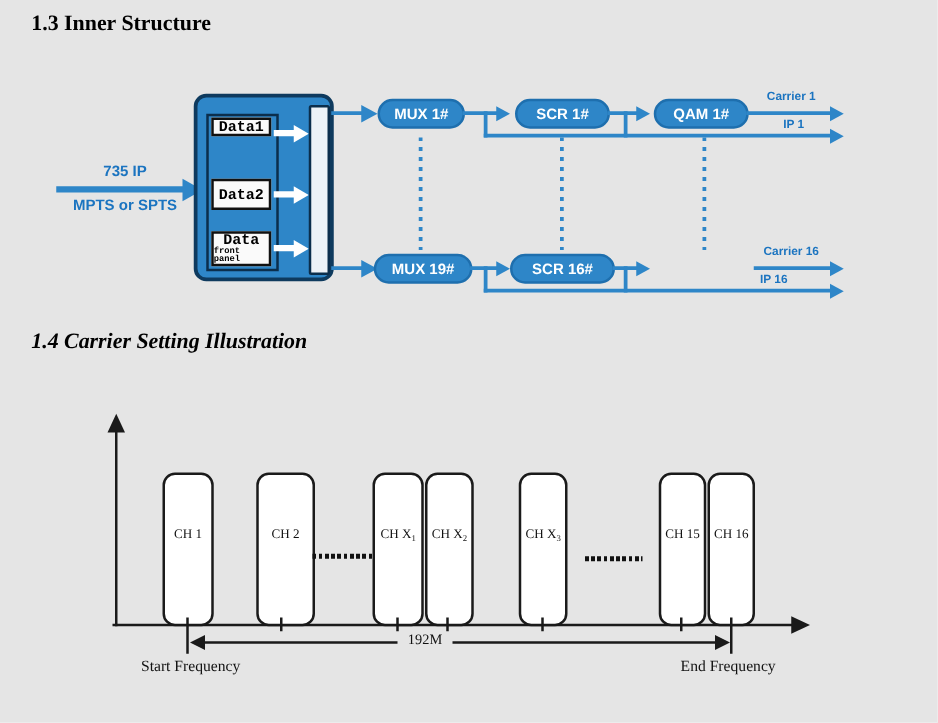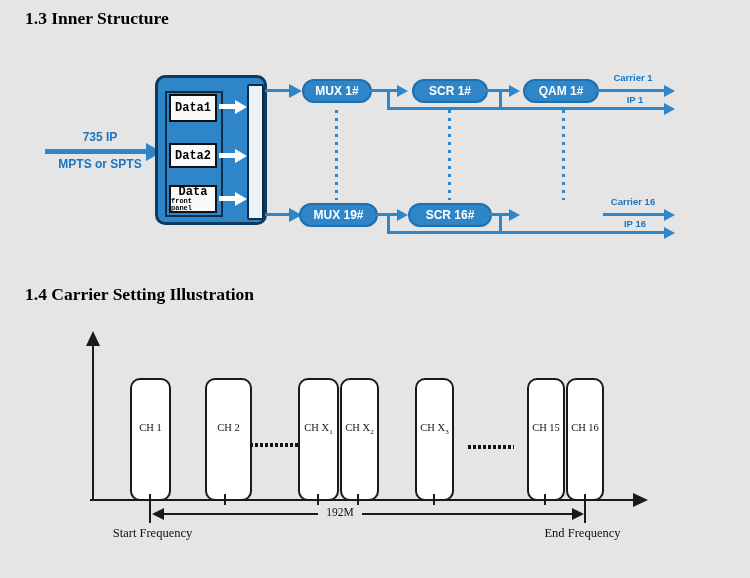--- a/index.html
+++ b/index.html
@@ -70,21 +70,21 @@
 
   <div class="heading" style="left:25px;top:8px;">1.3 Inner Structure</div>
 
   <div class="blue-label" style="left:55px;top:130px;width:90px;font-size:12px;">735 IP</div>
   <div class="hl" style="left:45px;top:149px;width:103px;height:5px;"></div>
   <div class="tri-r big" style="left:146px;top:143px;"></div>
   <div class="blue-label" style="left:35px;top:157px;width:130px;font-size:12px;">MPTS or SPTS</div>
 
   <div class="device-box">
     <div class="inner-rect"></div>
-    <div class="slot" style="top:16px;height:28px;">
+    <div class="slot" style="top:16px;height:15px;">
       <span>Data1</span>
     </div>
     <div class="slot" style="top:65px;height:25px;">
       <span>Data2</span>
     </div>
     <div class="slot" style="top:107px;height:28px;">
       <span>Data</span>
       <span class="sub">front panel</span>
     </div>
 
@@ -130,23 +130,23 @@
   <div class="tri-r sm" style="left:397px;top:209px;"></div>
   <div class="vl" style="left:387px;top:213px;height:21px;"></div>
   <div class="hl" style="left:490px;top:213px;width:20px;"></div>
   <div class="tri-r sm" style="left:509px;top:209px;"></div>
   <div class="vl" style="left:499px;top:213px;height:21px;"></div>
   <div class="hl" style="left:603px;top:213px;width:62px;"></div>
   <div class="tri-r sm" style="left:664px;top:209px;"></div>
   <div class="hl" style="left:387px;top:231px;width:278px;"></div>
   <div class="tri-r sm" style="left:664px;top:227px;"></div>
   <div class="blue-label" style="left:596px;top:196px;width:74px;font-size:9.5px;">Carrier 16</div>
-  <div class="blue-label" style="left:606px;top:218px;width:58px;font-size:9.5px;text-align:center;">IP 16</div>
+  <div class="blue-label" style="left:590px;top:218px;width:58px;font-size:9.5px;text-align:center;">IP 16</div>
 
-  <div class="heading" style="left:25px;top:284px;">1.4 Carrier Setting Illustration</div>
+  <div class="heading" style="left:25px;top:262px;font-style:italic;">1.4 Carrier Setting Illustration</div>
 
   <div class="tri-up-k" style="left:86px;top:331px;"></div>
   <div class="kl" style="left:92px;top:344px;width:2px;height:157px;"></div>
   <div class="kl" style="left:90px;top:499px;width:545px;height:2px;"></div>
   <div class="tri-r-k" style="left:633px;top:493px;"></div>
 
   <div class="chan" style="left:130px;width:41px;">
     <span class="clabel"><span>CH 1</span><sub></sub></span>
   </div>
   <div class="chan" style="left:205px;width:41px;padding-left:43px;">

